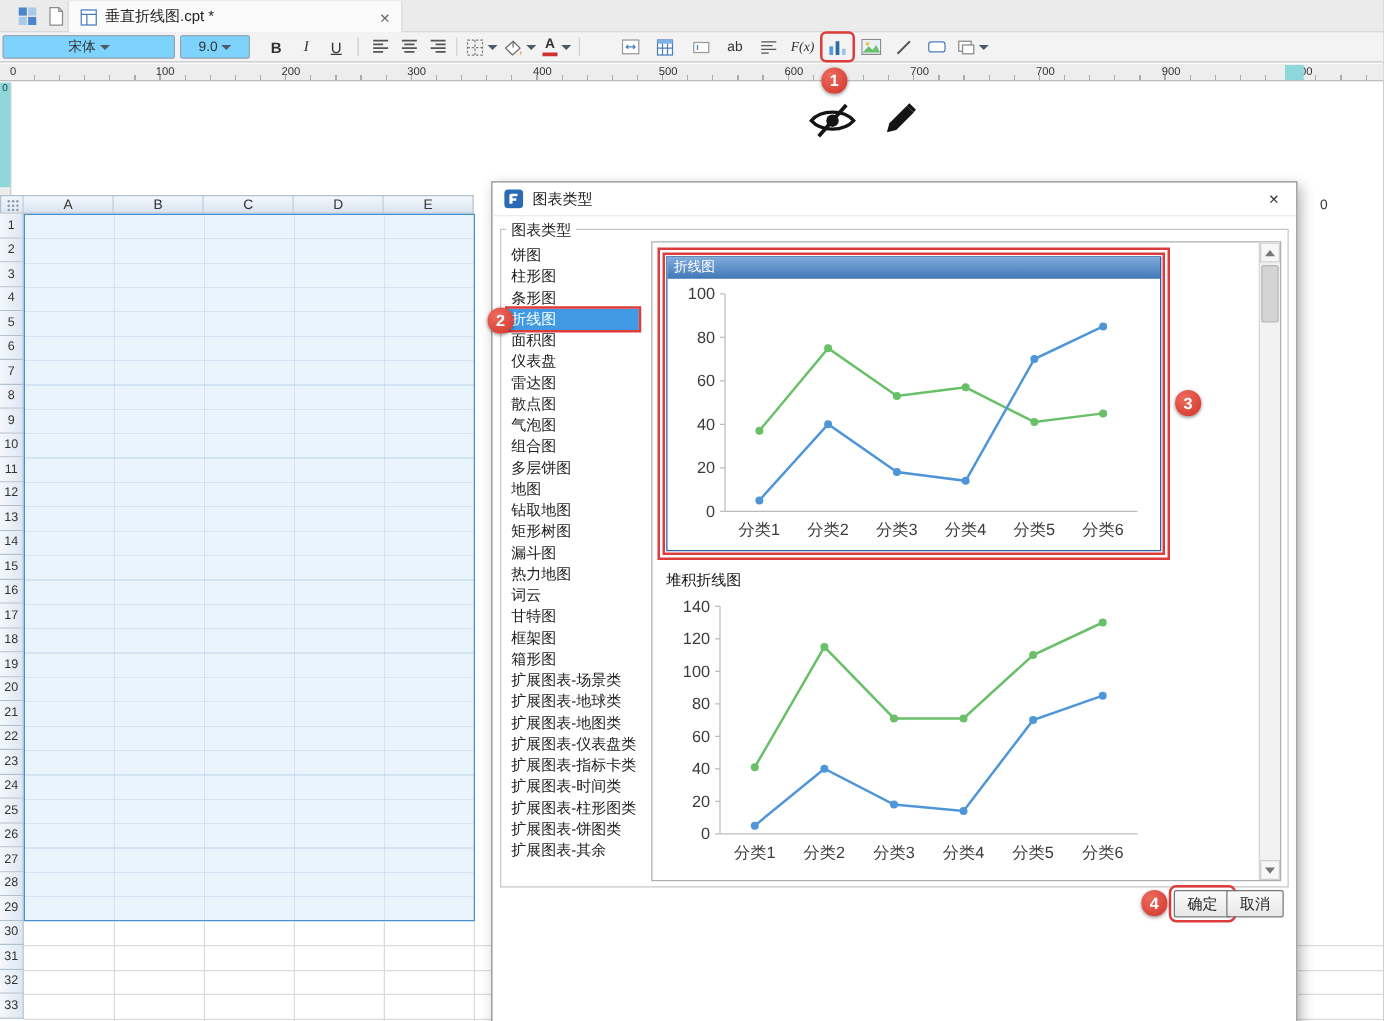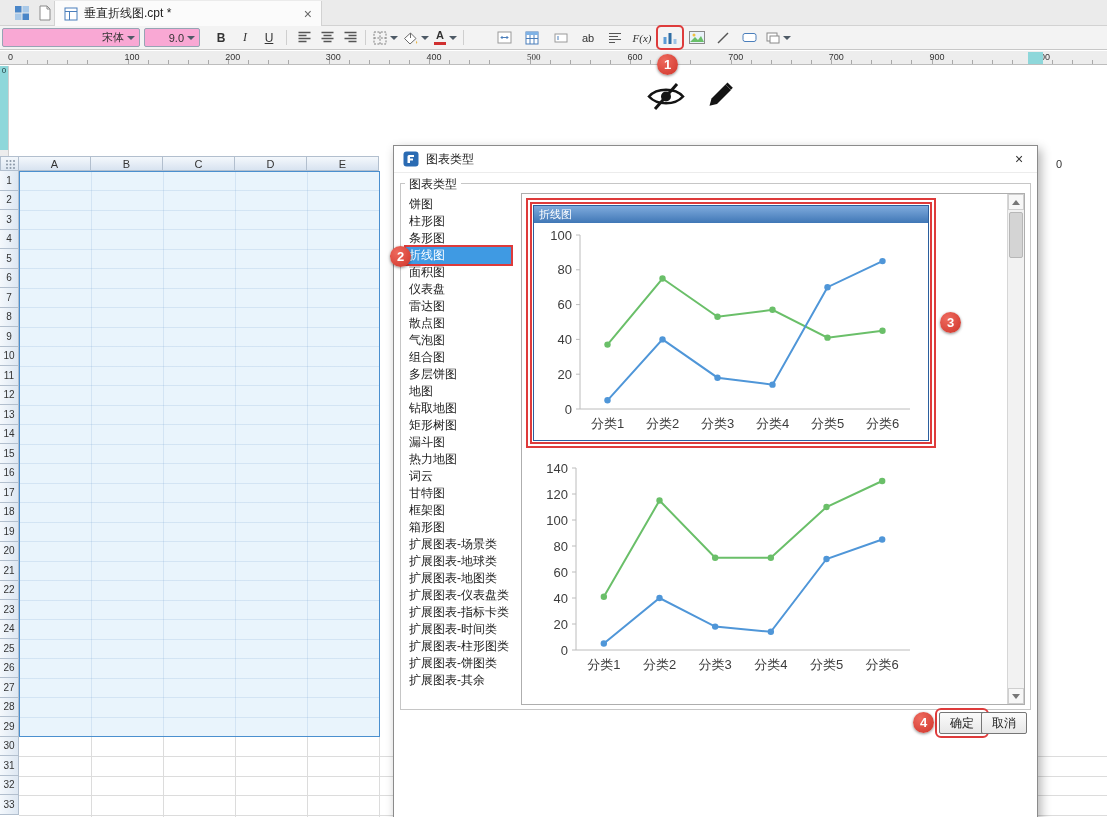--- a/index.html
+++ b/index.html
@@ -9,21 +9,21 @@
 
 
 #tabbar{position:absolute;left:0;top:0;width:100%;height:26px;background:#ebebeb;border-bottom:1px solid #d2d2d2}
 .tbar-icon{position:absolute;top:4px;width:18px;height:18px;display:flex;align-items:center;justify-content:center}
 #tab{position:absolute;left:54px;top:1px;width:268px;height:25px;background:#fbfbfb;border-left:1px solid #d2d2d2;border-right:1px solid #d2d2d2;display:flex;align-items:center;gap:6px;padding:0 9px;font-size:12px}
 #tab .close{margin-left:auto;color:#666;font-size:14px;line-height:1}
 
 
 #toolbar{position:absolute;left:0;top:26px;width:100%;height:24px;background:#f3f3f3;border-bottom:1px solid #c7c7c7}
 .tctl{position:absolute;top:2px;height:19px;display:flex;align-items:center;justify-content:center;font-size:12px;color:#333;border-radius:2px}
-.tsel{background:#f9a8d4;border:1px solid #96a4b4;justify-content:flex-end;padding:0 4px;font-size:11px}
+.tsel{background:#7dd3fc;border:1px solid #96a4b4;justify-content:center;padding:0 4px;font-size:11px}
 .chev{width:0;height:0;border-left:4px solid transparent;border-right:4px solid transparent;border-top:4px solid #4e5a66;margin-left:3px}
 .tsep{position:absolute;top:4px;width:1px;height:15px;background:#cfcfcf}
 .hl-red{outline:2px solid #de3b3b;outline-offset:1px}
 .colA{display:flex;flex-direction:column;align-items:center;line-height:1}
 .colA .bar{width:12px;height:3px;background:#d03030;margin-top:1px}
 
 
 #hruler{position:absolute;left:0;top:51px;width:100%;height:14px;background:#ededed;border-bottom:1px solid #bdbdbd;font-size:9px;color:#333}
 #hruler::after{content:"";position:absolute;left:8px;right:0;bottom:0;height:4px;
   background:repeating-linear-gradient(90deg,transparent 0 19.1px,#a9a9a9 19.1px 20.1px)}
@@ -220,21 +220,21 @@
         <span class="chev"></span>
       </div>
   </div>
 
   <div id="hruler">
       <span class="rtick" style="left: 8px;">0</span>
       <span class="rtick" style="left: 124.6px;">100</span>
       <span class="rtick" style="left: 225.2px;">200</span>
       <span class="rtick" style="left: 325.8px;">300</span>
       <span class="rtick" style="left: 426.4px; text-align: center;">400</span>
-      <span class="rtick" style="left: 527px; font-family: Liberation Serif, serif;">500</span>
+      <span class="rtick" style="left: 527px;">500</span>
       <span class="rtick" style="left: 627.6px;">600</span>
       <span class="rtick" style="left: 728.2px;">700</span>
       <span class="rtick" style="left: 828.8px;">700</span>
       <span class="rtick" style="left: 929.4px;">900</span>
       <span class="rtick" style="left: 1030px;">1000</span>
     </div>
   <div id="ruler-cyan"></div>
   <div id="vruler"><span>0</span></div>
   <div id="vruler-tail"></div>
 
@@ -403,20 +403,21 @@
                   <circle cx="128.5" cy="116.39999999999999" r="3.2" fill="#4f96d8"></circle>
                   <circle cx="183.5" cy="154.68" r="3.2" fill="#4f96d8"></circle>
                   <circle cx="238.5" cy="161.64" r="3.2" fill="#4f96d8"></circle>
                   <circle cx="293.5" cy="64.20000000000002" r="3.2" fill="#4f96d8"></circle>
                   <circle cx="348.5" cy="38.10000000000001" r="3.2" fill="#4f96d8"></circle>
                 </svg></div>
           </div>
         </div>
       </div>
       <div id="chart2">
+        <div id="c2title">堆积折线图</div>
         <div id="c2plot"><svg width="398" height="224">
               <line x1="46" y1="12" x2="46" y2="194" stroke="#bcbcbc"></line>
               <line x1="46" y1="194" x2="380" y2="194" stroke="#bcbcbc"></line>
               <line x1="42" y1="194" x2="46" y2="194" stroke="#bcbcbc"></line>
               <text x="38" y="198.5" text-anchor="end" font-size="13" fill="#3c3c3c">0</text>
               <line x1="42" y1="168" x2="46" y2="168" stroke="#bcbcbc"></line>
               <text x="38" y="172.5" text-anchor="end" font-size="13" fill="#3c3c3c">20</text>
               <line x1="42" y1="142" x2="46" y2="142" stroke="#bcbcbc"></line>
               <text x="38" y="146.5" text-anchor="end" font-size="13" fill="#3c3c3c">40</text>
               <line x1="42" y1="116" x2="46" y2="116" stroke="#bcbcbc"></line>

